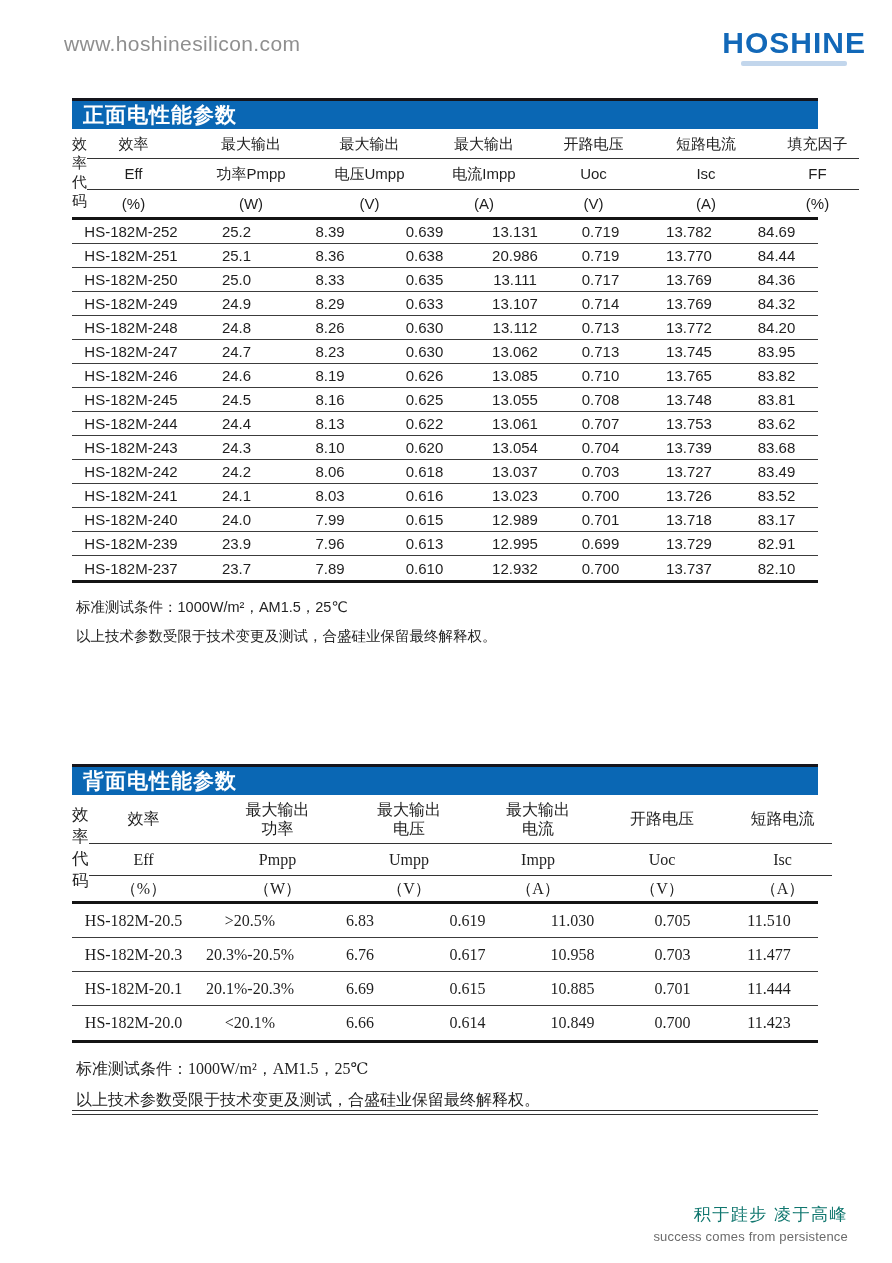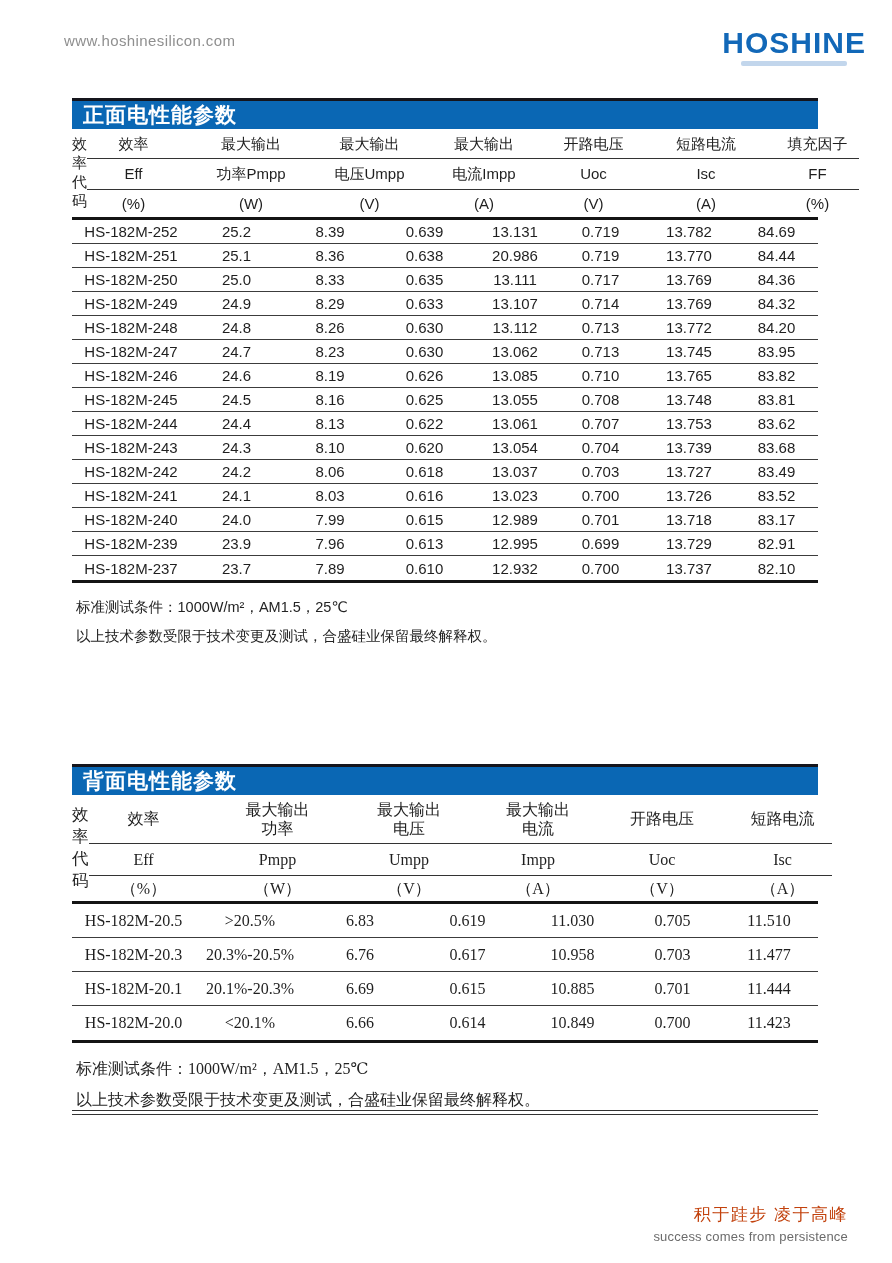--- a/index.html
+++ b/index.html
@@ -5,21 +5,21 @@
   * { margin:0; padding:0; box-sizing:border-box; }
   html,body { background:#e8e8e8; }
   body { font-family:"Liberation Sans","DejaVu Sans",sans-serif; }
   .page {
     position:relative; width:892px; height:1263px; background:#ffffff;
     margin:0 auto; overflow:hidden; color:#1f1f1f;
   }
   
   .site-header { position:absolute; top:26px; left:64px; right:26px;
     display:flex; justify-content:space-between; align-items:flex-start; }
-  .site-url { font-size:15px; color:#8f8f8f; letter-spacing:0.4px; padding-top:6px; }
+  .site-url { font-size:21px; color:#8f8f8f; letter-spacing:0.4px; padding-top:6px; }
   .logo-block { text-align:right; }
   .logo-text { font-size:30px; font-weight:bold; color:var(--logo-blue,#1268b8); letter-spacing:1px; }
   .logo-tagline { width:106px; height:5px; background:#8fb4dc; opacity:.55; border-radius:2px; margin:1px auto 0; }
 
   
   .tbl-section { position:absolute; left:72px; width:746px; }
   .sec-front { top:98px; }
   .sec-rear  { top:764px; }
   .title-bar { height:31px; background:var(--accent-blue,#0a67b4);
     border-top:3px solid #15151c; display:flex; align-items:center; padding-left:11px; }
@@ -58,21 +58,21 @@
 
   .notes { margin-top:10px; padding-left:4px; color:#242424; }
   .t1 .notes { font-size:14.5px; line-height:29px; }
   .t2 .notes { font-size:16px; line-height:31px; }
 
   .double-rule { position:absolute; top:1110px; left:72px; width:746px; height:5px;
     border-top:1.5px solid #333; border-bottom:1.5px solid #333; }
 
   
   .page-footer { position:absolute; top:1203px; right:44px; text-align:right; }
-  .motto-cn { font-size:17px; color:#c2410c; font-weight:500; letter-spacing:1.5px; }
+  .motto-cn { font-size:17px; color:#0f766e; font-weight:500; letter-spacing:1.5px; }
   .motto-en { font-size:13px; color:#6b6b6b; margin-top:3px; letter-spacing:0.2px;margin-left:12px; }
 </style>
 </head>
 <body>
 
 <div class="page">
 
   <div class="site-header">
     <div class="site-url">www.hoshinesilicon.com</div>
     <div class="logo-block">

